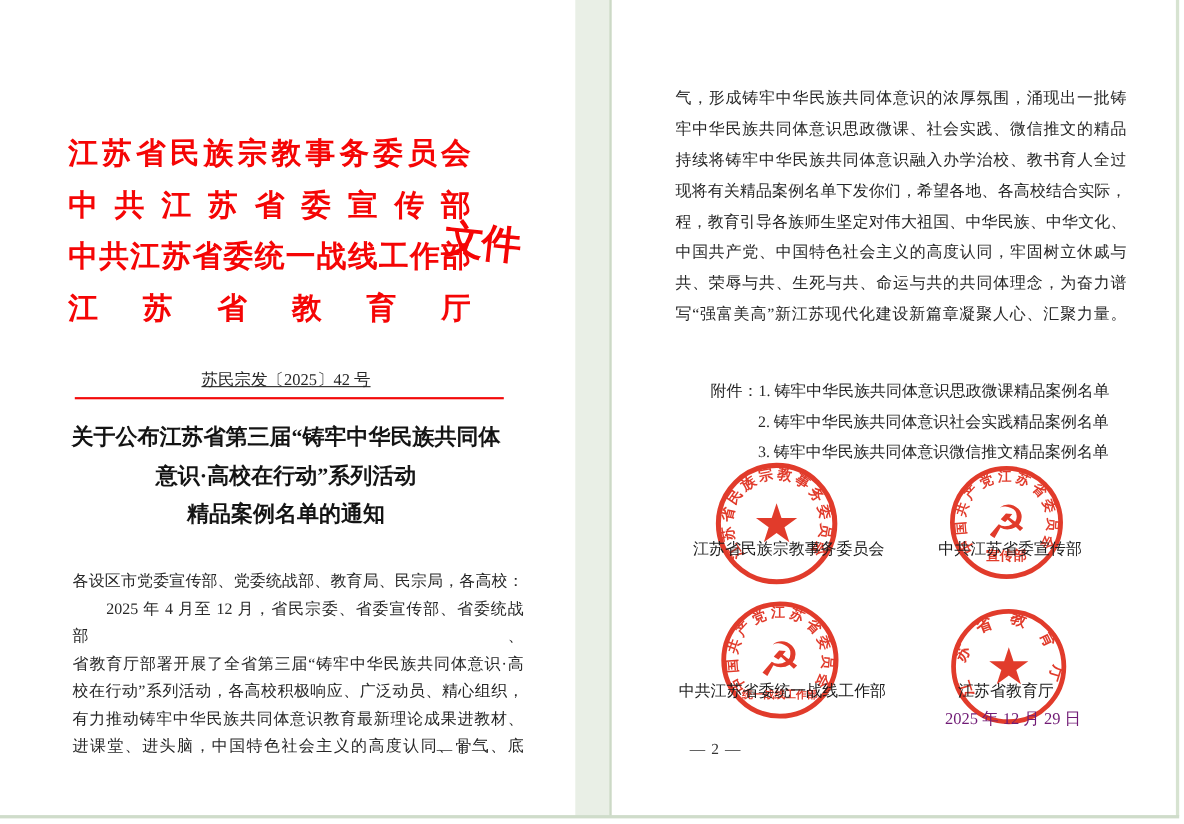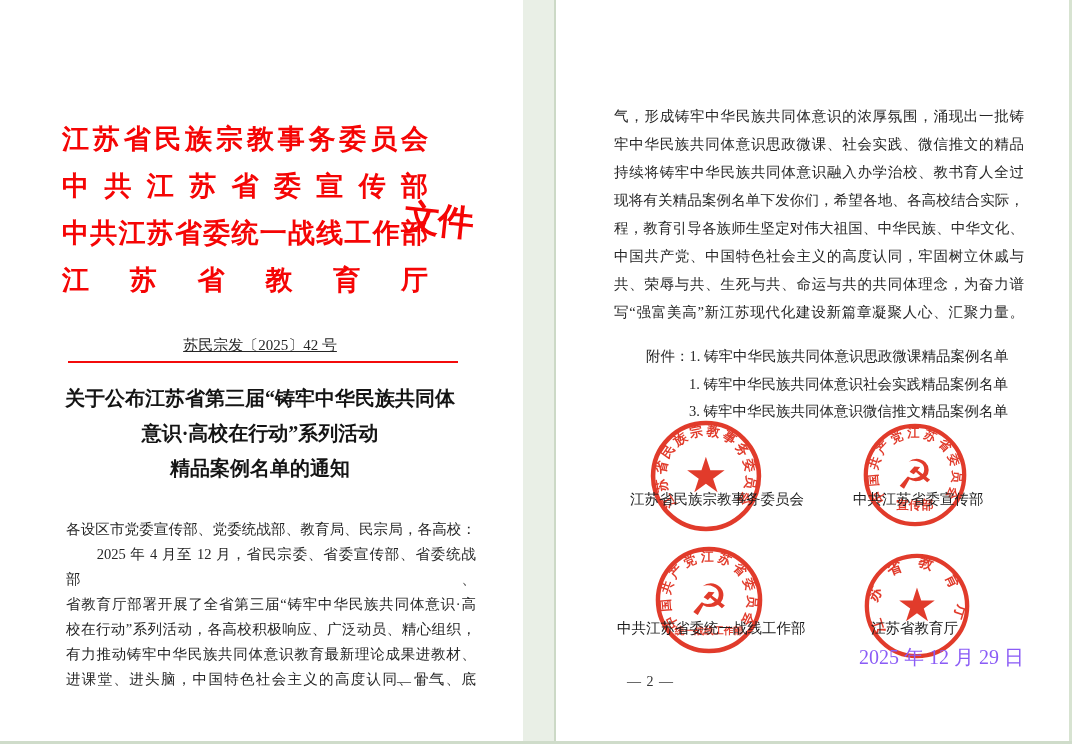--- a/index.html
+++ b/index.html
@@ -24,39 +24,39 @@
     position:absolute;left:404px;top:196px;color:#f50505;font-weight:bold;
     font-size:36px;letter-spacing:-2px;transform:rotate(6deg);
   }
   .doc-number{position:absolute;left:64px;top:336px;width:392px;text-align:center;font-size:15px;color:#262626;text-decoration:underline;}
   .red-rule{position:absolute;left:68px;top:361px;width:390px;height:2px;background:#f30b0b;}
   .doc-title{position:absolute;left:64px;top:381px;width:392px;text-align:center;
     font-size:20px;font-weight:bold;line-height:35px;color:#141414;}
   .body-block{position:absolute;font-size:14.5px;color:#262626;}
   .body-1{left:66px;top:517px;width:410px;}
   .body-1 .bline{line-height:25px;text-align:justify;text-align-last:justify;}
-  .body-2{left:58px;top:102px;width:410px;}
+  .body-2{left:58px;top:76px;width:410px;}
   .body-2 .bline{line-height:28px;text-align:justify;text-align-last:justify;}
   .page-number{position:absolute;font-size:14px;color:#333;letter-spacing:1px;white-space:nowrap;}
   .pn-1{left:397px;top:674px;}
   .pn-2{left:71px;top:674px;}
 
   
   .attachments{position:absolute;left:90px;top:343px;font-size:14.5px;color:#262626;}
   .att-row{line-height:27.5px;white-space:nowrap;}
   .att-row.indent{padding-left:43px;}
 
   .seal{position:absolute;opacity:0.92;}
   .seal-circle{fill:none;stroke:#df2b1a;stroke-width:4.5px;}
   .seal-ring{font-size:13px;font-weight:bold;fill:#df2b1a;text-anchor:middle;}
   .seal-ring-short{font-size:15px;}
   .seal-center{fill:#df2b1a;text-anchor:middle;font-family:"DejaVu Sans",sans-serif;}
   .seal-bottom{font-weight:bold;fill:#df2b1a;text-anchor:middle;}
   .seal-label{position:absolute;font-size:14.5px;color:#1c1c1c;white-space:nowrap;z-index:5;}
-  .doc-date{position:absolute;left:303px;top:644px;font-size:20px;color:#8b5cf6;white-space:nowrap;z-index:5;}
+  .doc-date{position:absolute;left:303px;top:644px;font-size:15px;color:#701a75;white-space:nowrap;z-index:5;}
 </style>
 </head>
 <body>
 
 <div class="canvas">
 
   <div class="page page-1">
 
     <div class="red-header">
       <div class="hline">江苏省民族宗教事务委员会</div>
@@ -95,21 +95,21 @@
       <div class="bline">持续将铸牢中华民族共同体意识融入办学治校、教书育人全过</div>
       <div class="bline">现将有关精品案例名单下发你们，希望各地、各高校结合实际，</div>
       <div class="bline">程，教育引导各族师生坚定对伟大祖国、中华民族、中华文化、</div>
       <div class="bline">中国共产党、中国特色社会主义的高度认同，牢固树立休戚与</div>
       <div class="bline">共、荣辱与共、生死与共、命运与共的共同体理念，为奋力谱</div>
       <div class="bline">写“强富美高”新江苏现代化建设新篇章凝聚人心、汇聚力量。</div>
     </div>
 
     <div class="attachments">
       <div class="att-row"><span>附件：</span><span>1. 铸牢中华民族共同体意识思政微课精品案例名单</span></div>
-      <div class="att-row indent"><span>1. 铸牢中华民族共同体意识社会实践精品案例名单</span></div>
+      <div class="att-row indent"><span>2. 铸牢中华民族共同体意识社会实践精品案例名单</span></div>
       <div class="att-row indent"><span>3. 铸牢中华民族共同体意识微信推文精品案例名单</span></div>
     </div>
 
     <svg class="seal" style="left:93px;top:419px;" width="114" height="114" viewBox="0 0 112 112">
       <defs>
           <path id="arc-s1" d="M 27.7 84.3 A 40 40 0 1 1 84.3 84.3" fill="none"></path>
         </defs>
       <circle class="seal-circle" cx="56" cy="56" r="52"></circle>
       <text class="seal-ring"><textPath href="#arc-s1" startOffset="50%" style="letter-spacing:2.5px">江苏省民族宗教事务委员会</textPath></text>
       <text class="seal-center" x="56" y="72" font-size="48">★</text>

